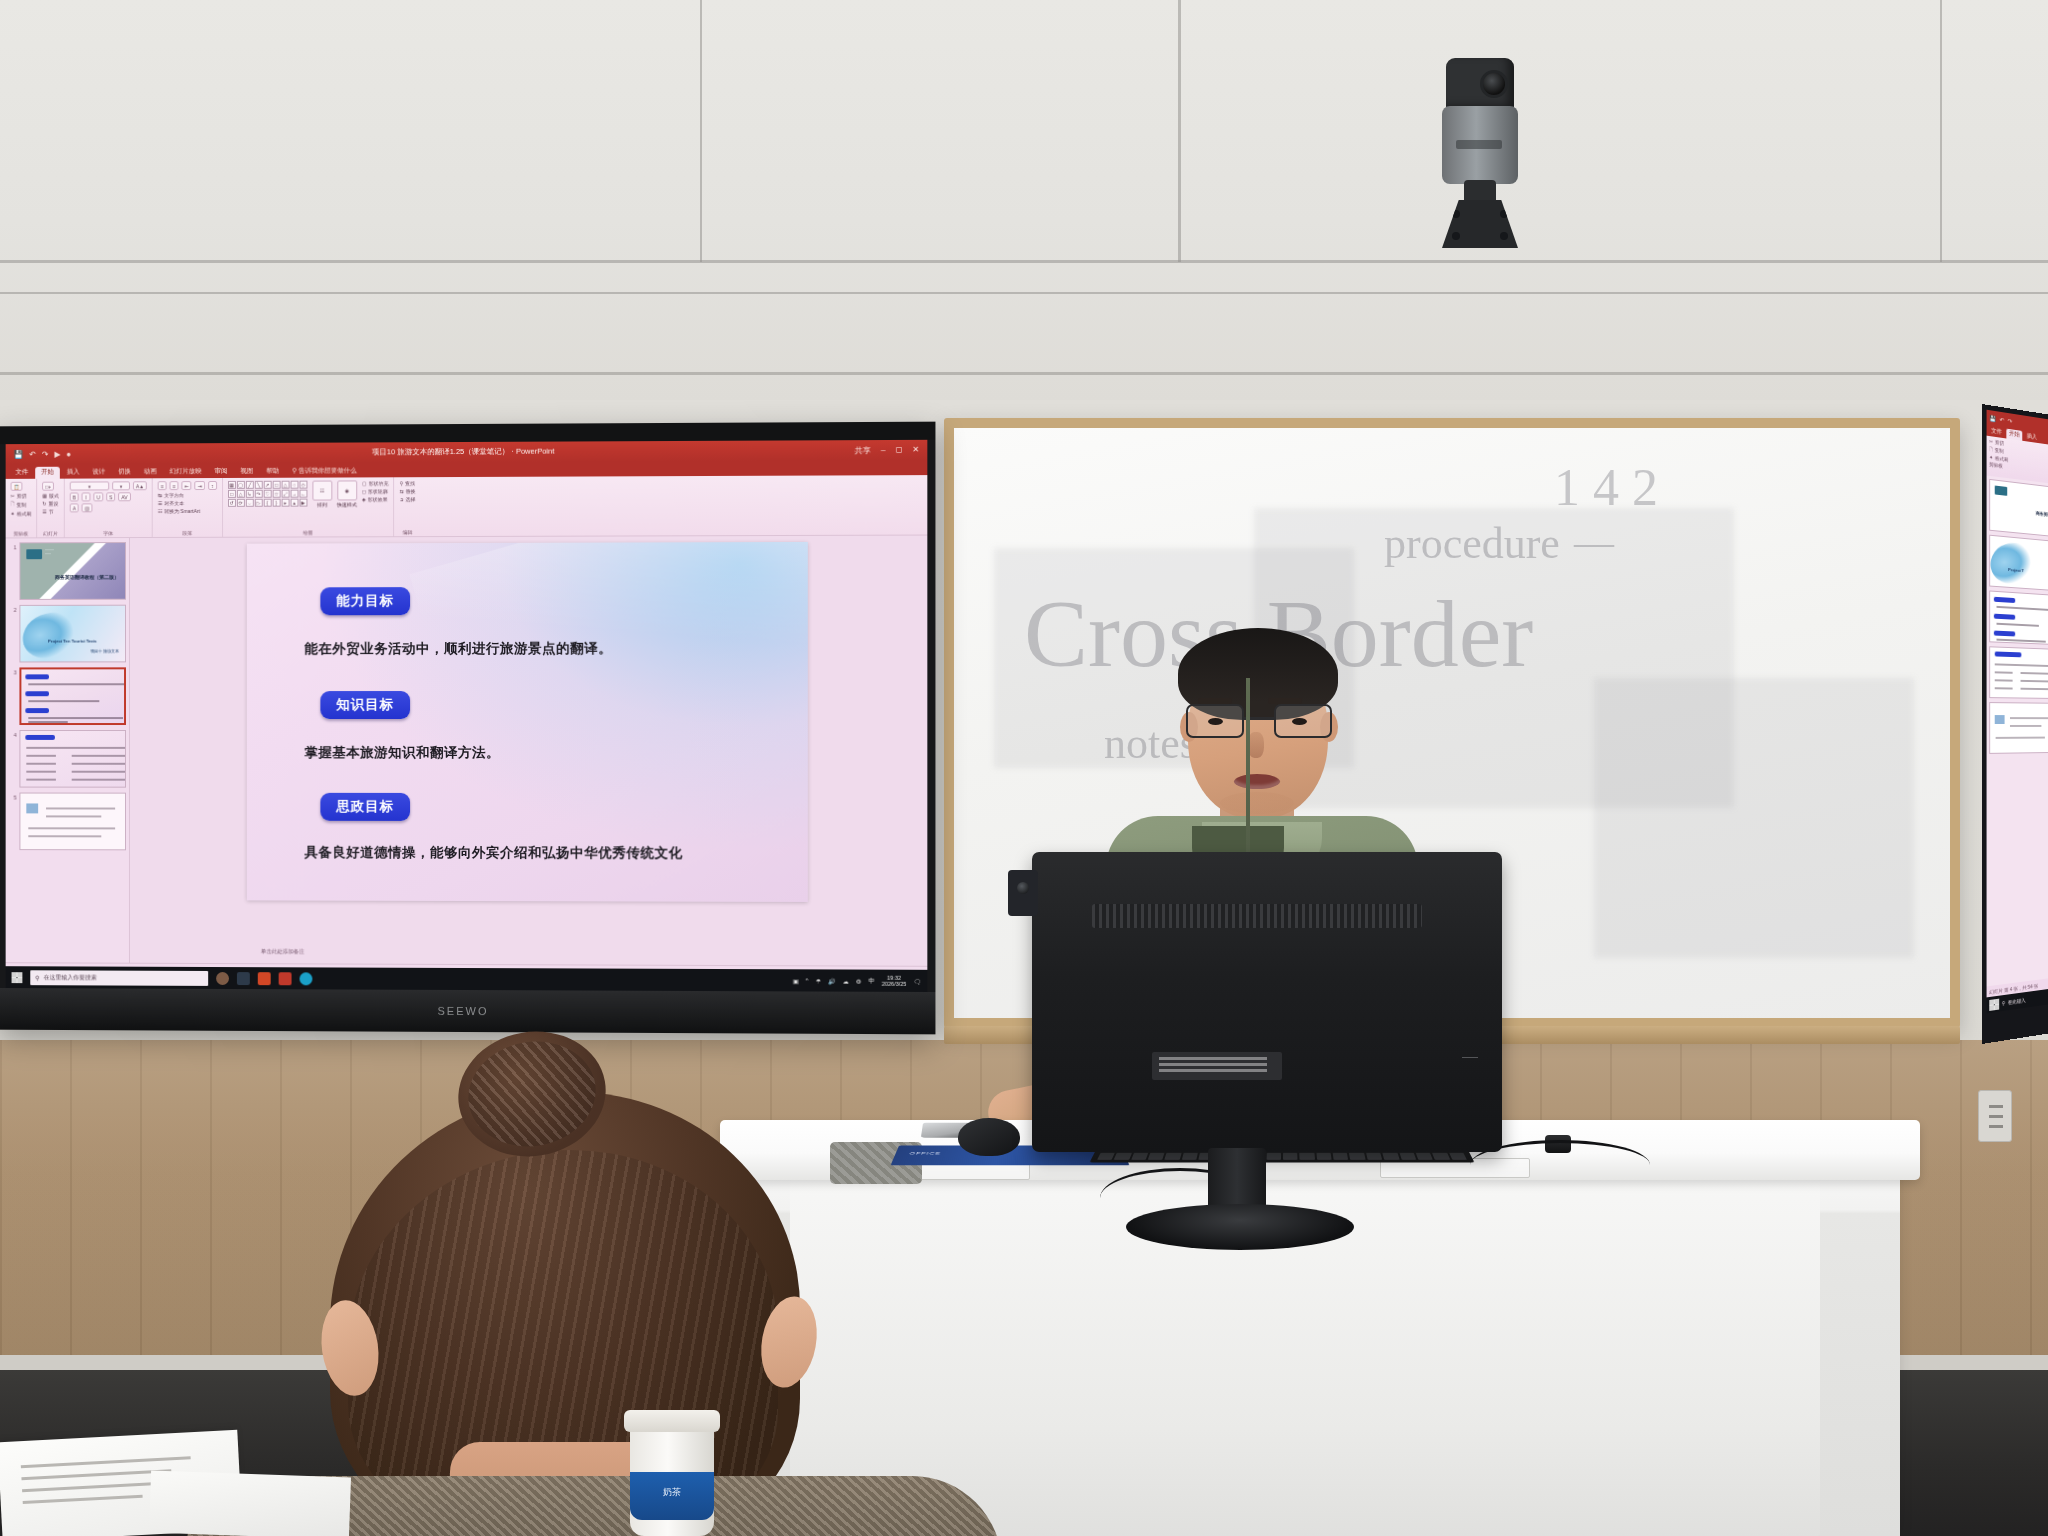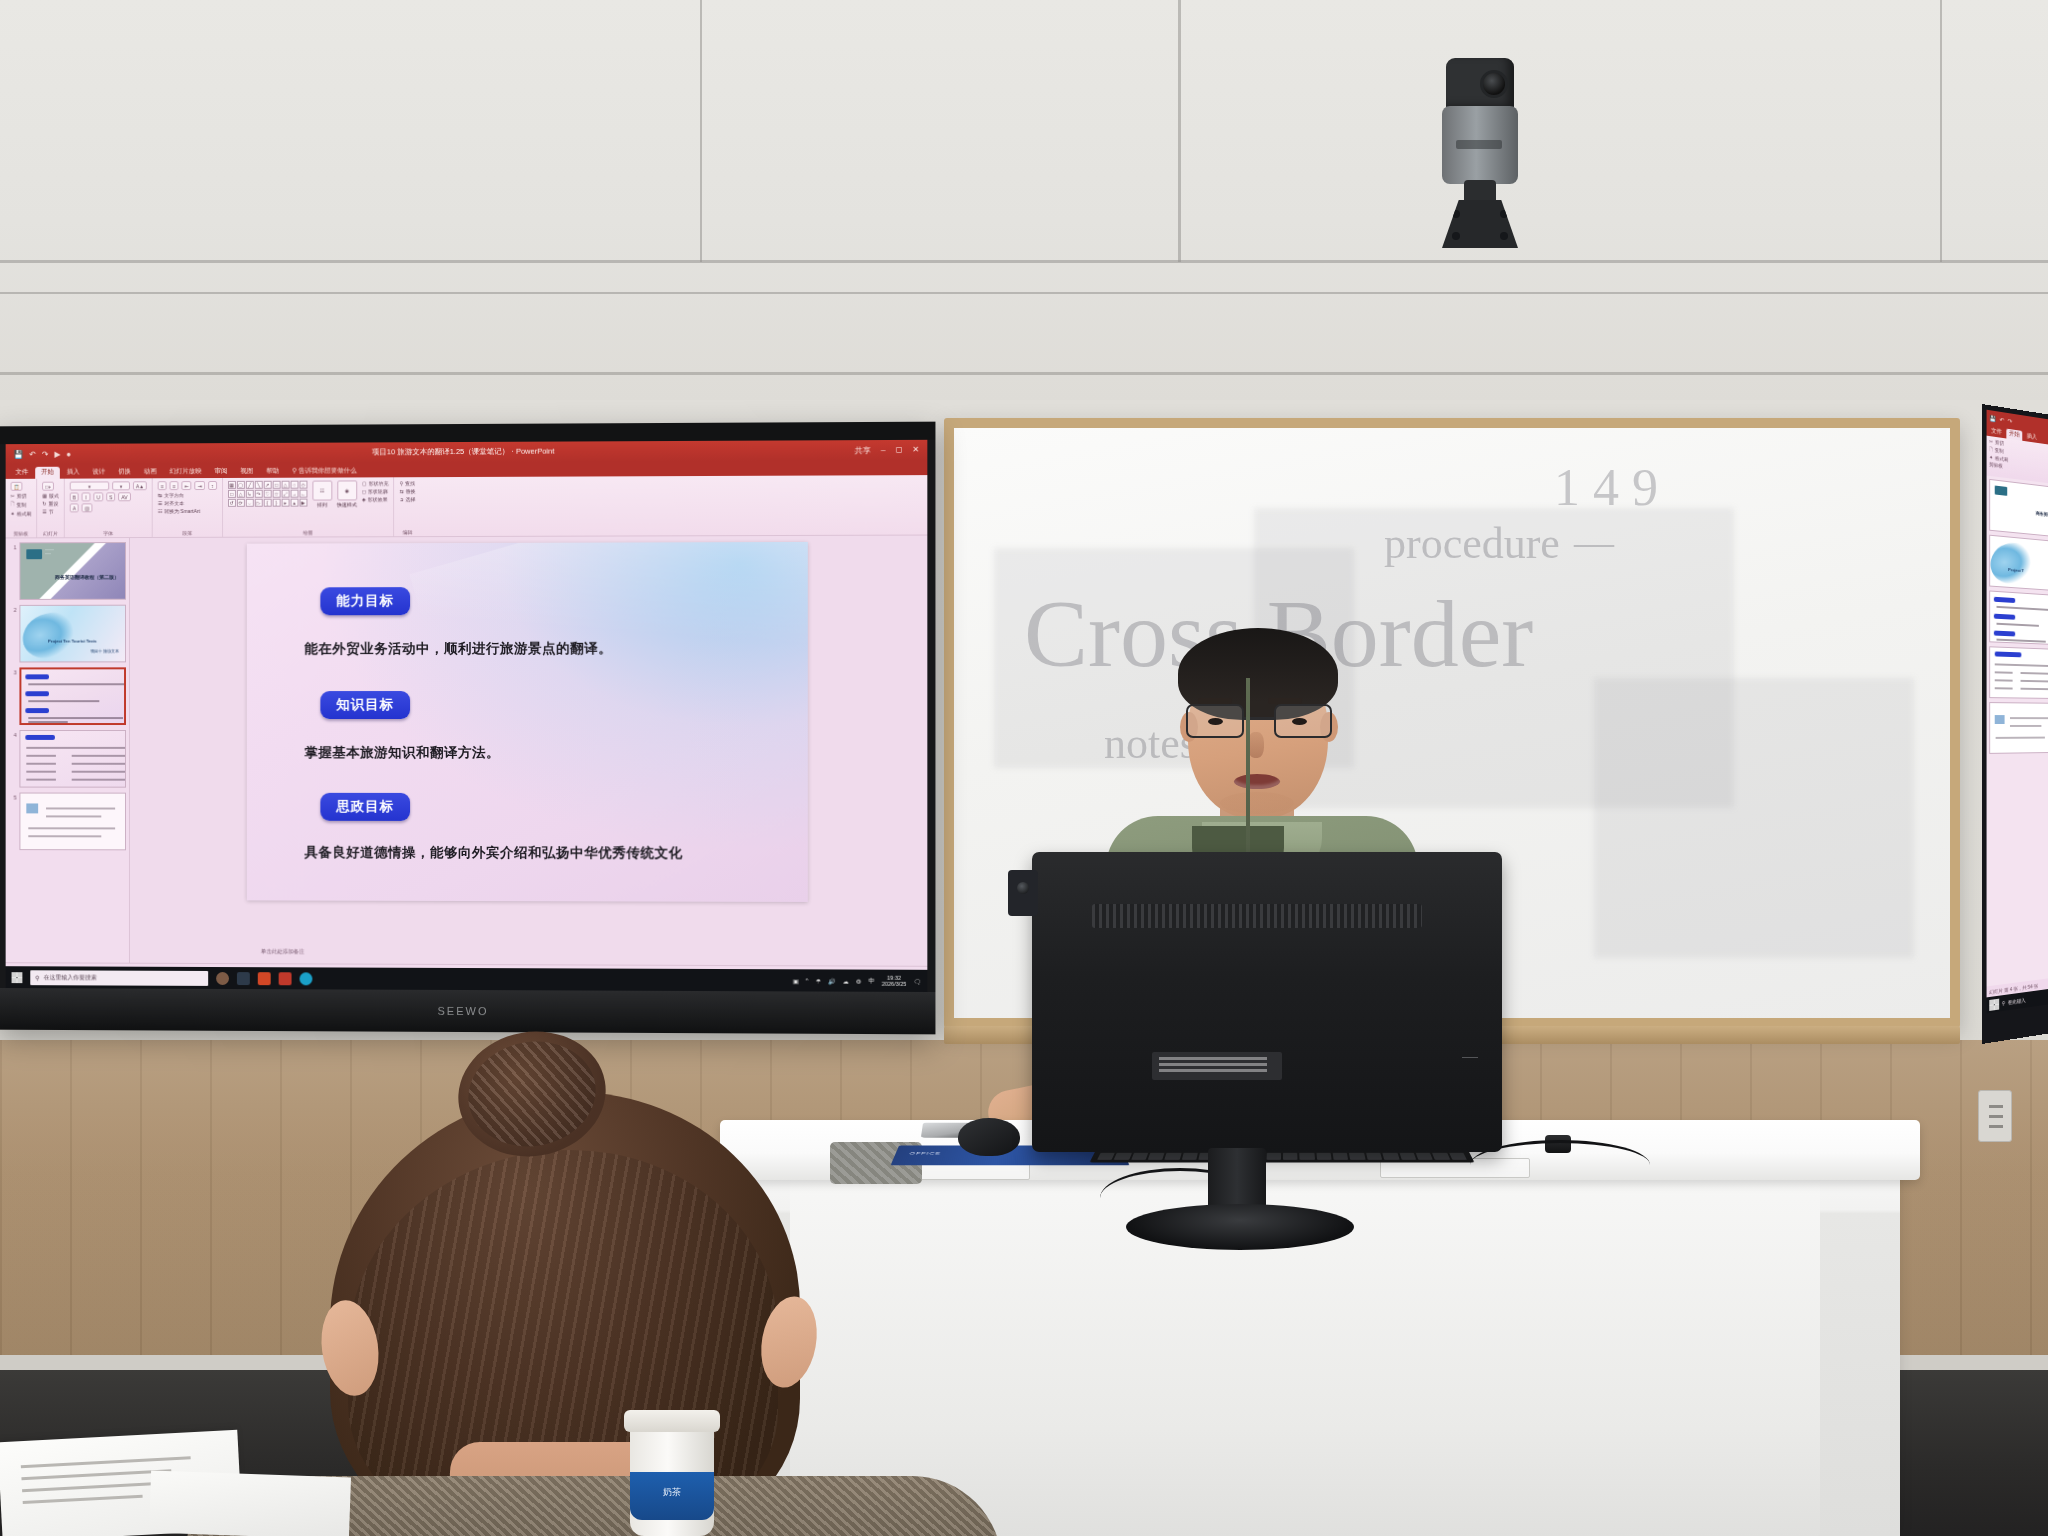--- a/index.html
+++ b/index.html
@@ -525,21 +525,21 @@
     </div>
   </div>
 
   <div class="whiteboard">
     <div class="wb-smudge" style="left:40px;top:120px;width:360px;height:220px;"></div>
     <div class="wb-smudge" style="left:300px;top:80px;width:480px;height:300px;"></div>
     <div class="wb-smudge" style="left:640px;top:250px;width:320px;height:280px;"></div>
     <div class="wb-ink" style="left:70px;top:150px;font-size:96px;">Cross Border</div>
     <div class="wb-ink" style="left:430px;top:90px;font-size:44px;">procedure</div>
     <div class="wb-ink" style="left:150px;top:290px;font-size:44px;">notes</div>
-    <div class="wb-ink" style="left:600px;top:30px;font-size:52px;">1  4   9</div>
+    <div class="wb-ink" style="left:600px;top:30px;font-size:52px;">1  4   2</div>
     <div class="wb-ink" style="left:620px;top:90px;font-size:40px;">—</div>
     <div class="wb-tray"></div>
   </div>
 
   <div class="display-left">
     <div class="bezel-top"></div>
     <div class="screen">
 
       <div class="ppt">
 

